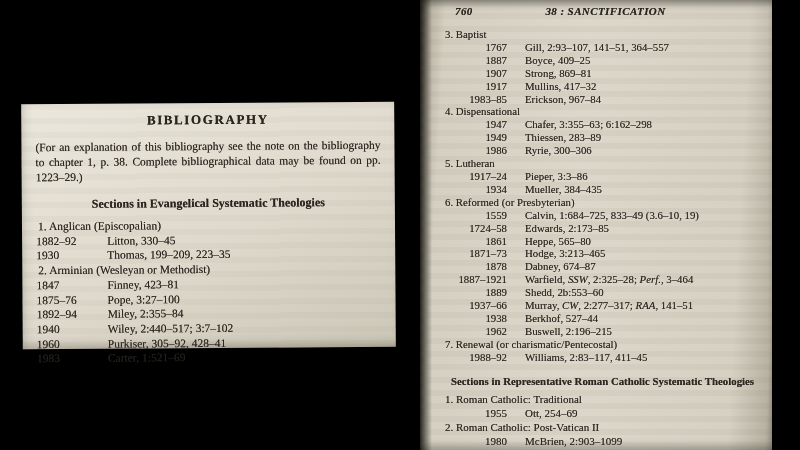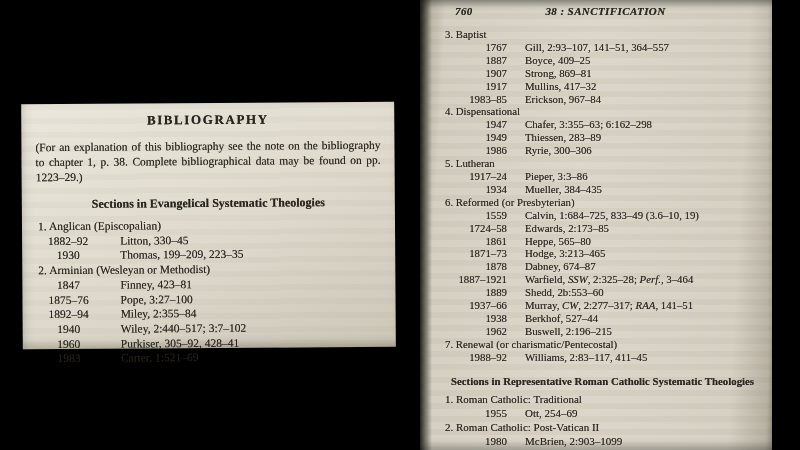--- a/index.html
+++ b/index.html
@@ -33,22 +33,22 @@
   .lp-heading{
     text-align:center;font-weight:bold;font-size:12px;margin-top:12px;
     text-shadow:0 0 0.5px rgba(38,34,28,0.7);
   }
   .lp-list{
     margin-top:7px;font-size:11.5px;line-height:14.7px;
     text-shadow:0 0 0.4px rgba(38,34,28,0.6);
   }
   .lp-list .sec-label{padding-left:2px;}
   .lp-list .entry{display:flex;}
-  .lp-list .year{width:64px;text-align:center;flex:none;}
-  .lp-list .ref{margin-left:20px;white-space:nowrap;}
+  .lp-list .year{width:64px;text-align:left;flex:none;}
+  .lp-list .ref{margin-left:7px;white-space:nowrap;}
 
   
   .right-page{
     position:absolute;left:420px;top:0;width:352px;height:450px;
     background:linear-gradient(93deg,#8c8778 0px,#b9b3a3 10px,#d5d0c2 26px,#dcd7ca 45%,#d6d1c3 88%,#b8b2a3 98%,#9a9486 100%);
     color:#2a261f;
     box-shadow:inset 0 8px 10px -6px rgba(0,0,0,0.55), inset 0 -8px 10px -6px rgba(0,0,0,0.4);
   }
   .right-page::before{
     content:"";position:absolute;left:0;top:0;bottom:0;width:12px;pointer-events:none;

